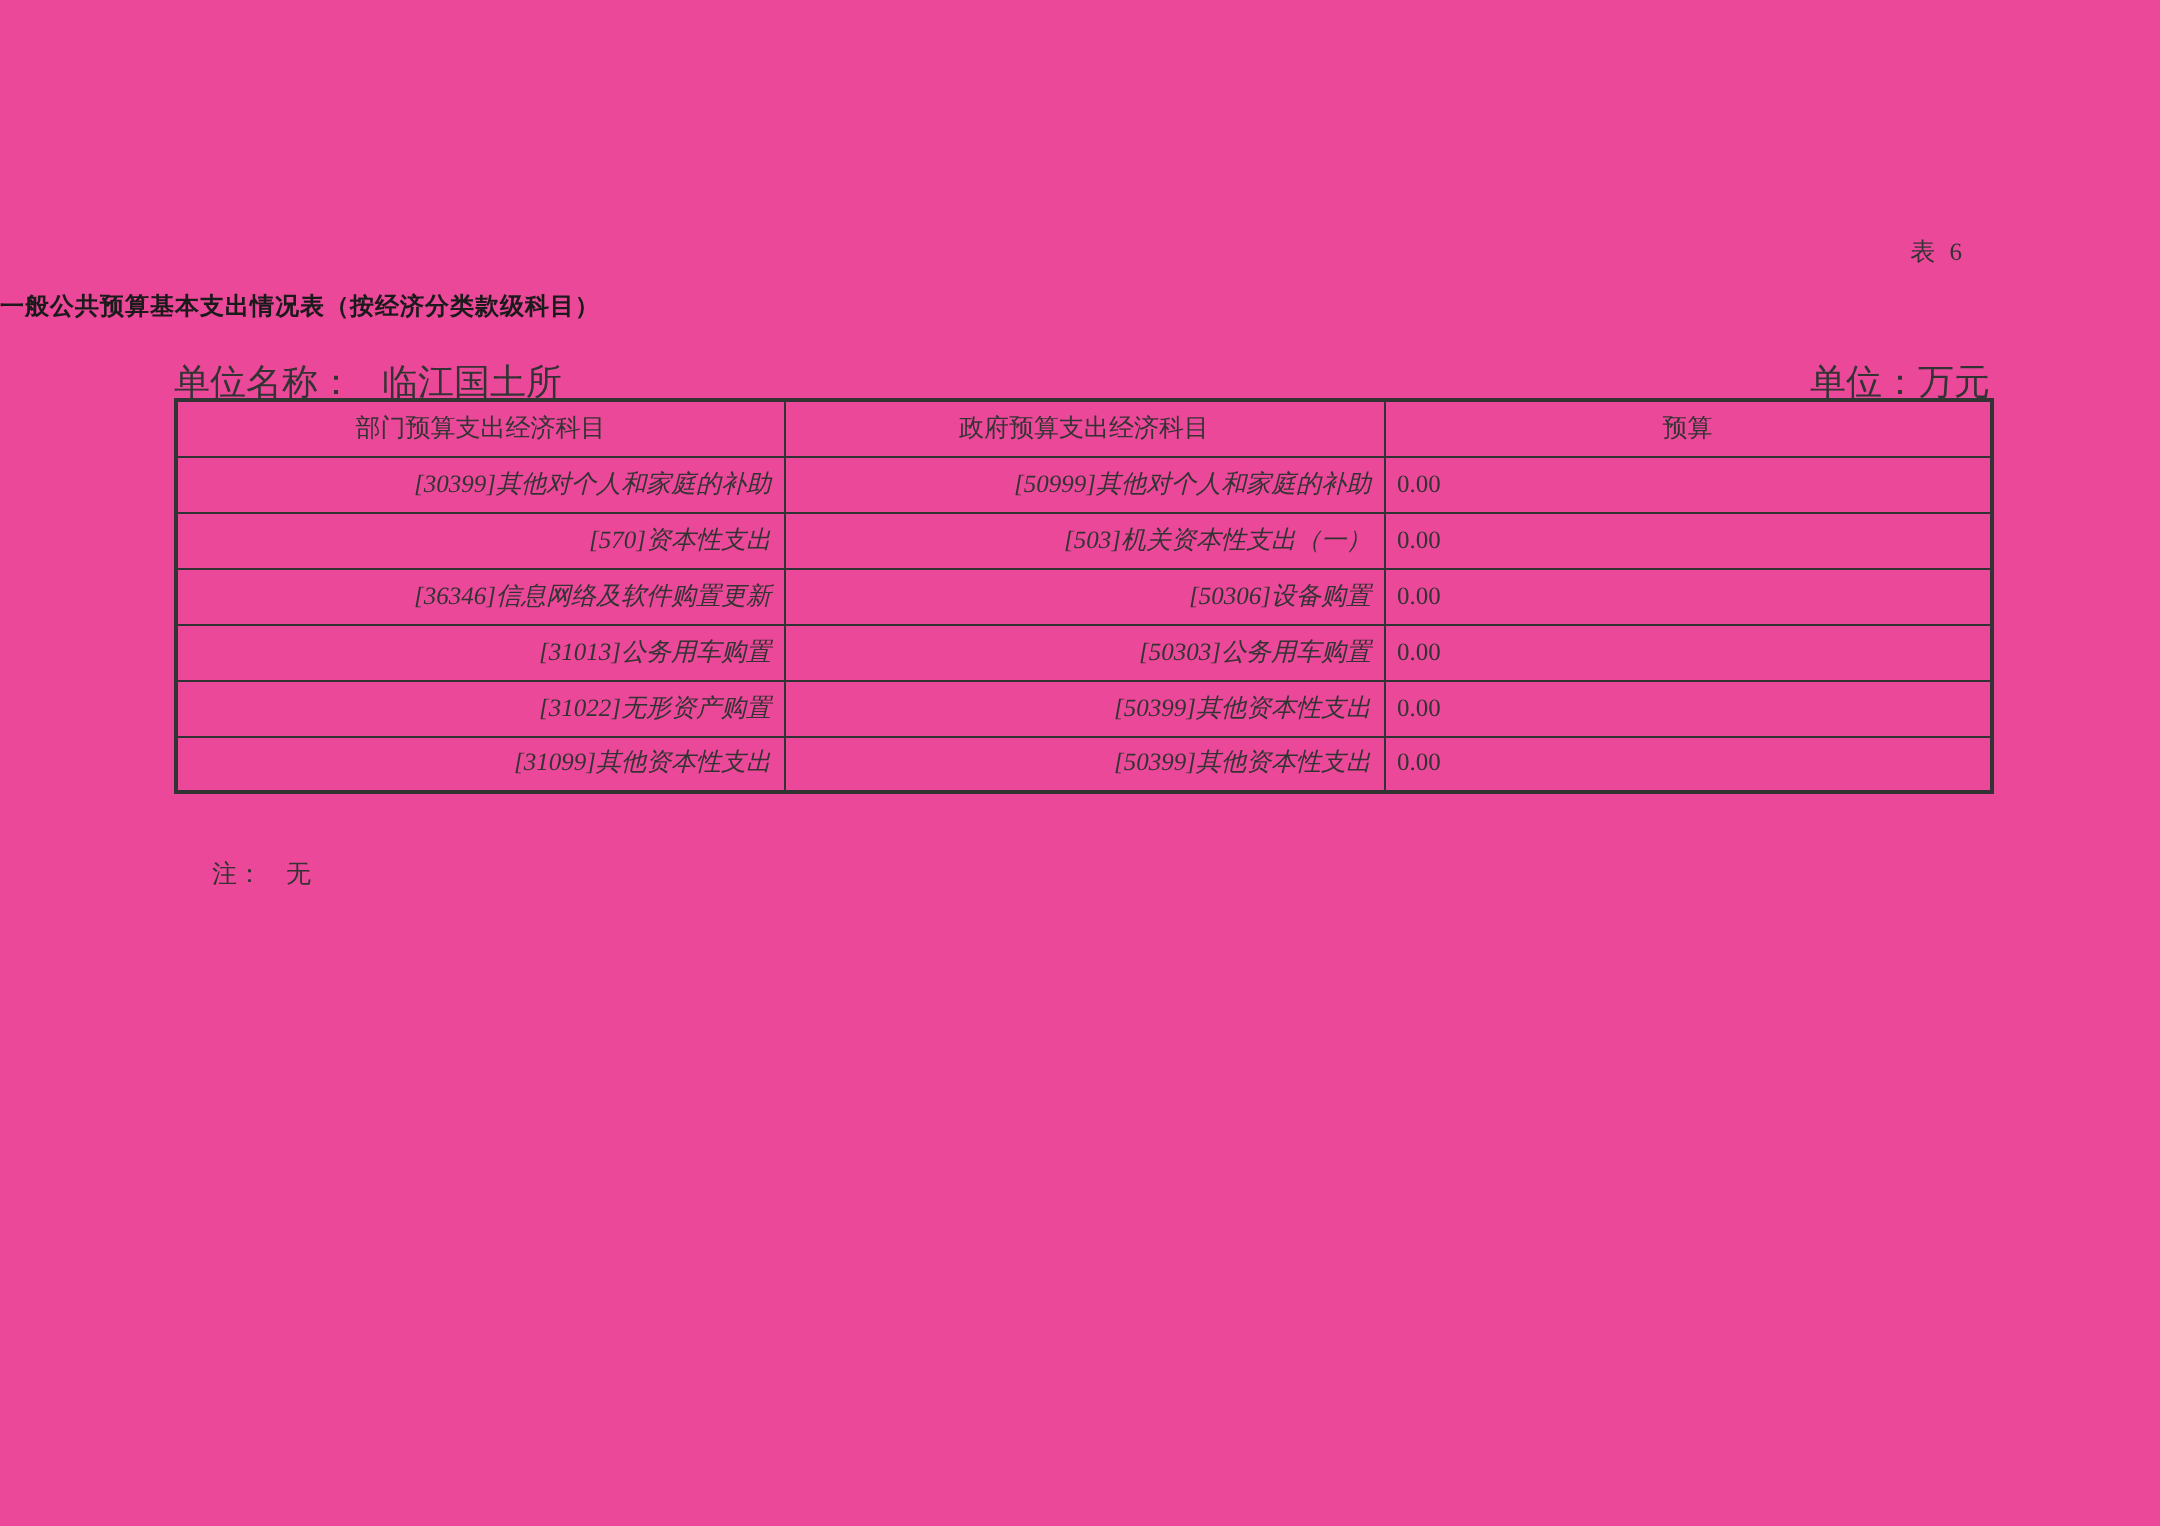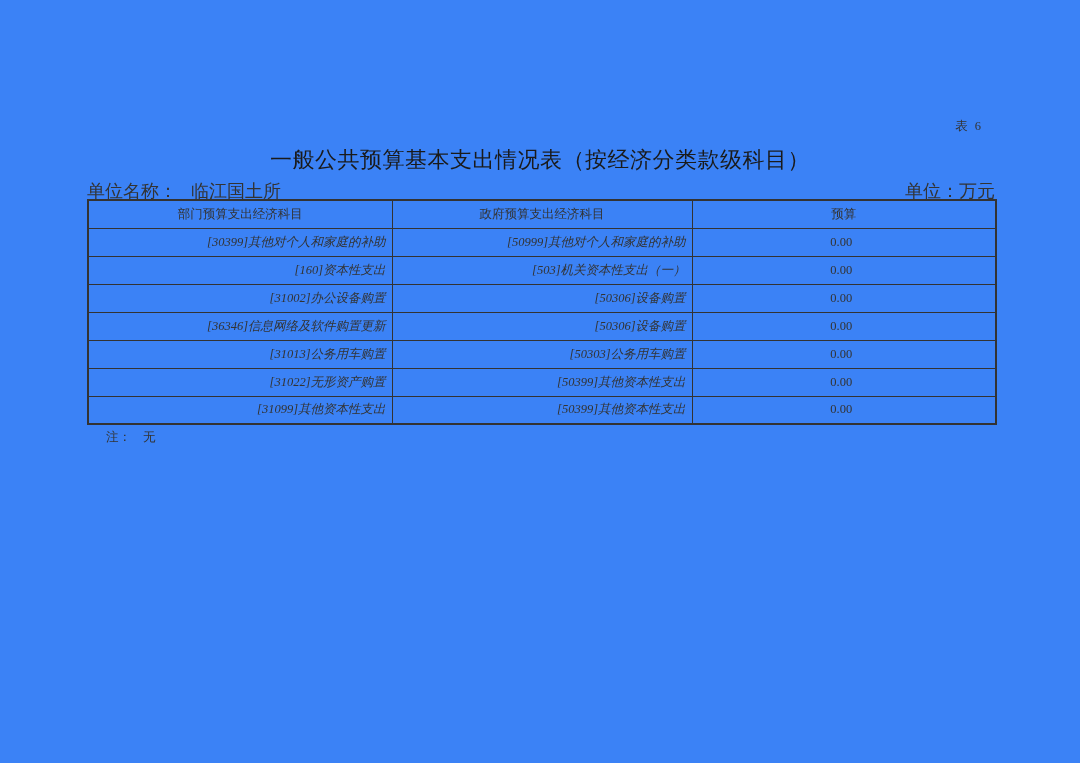--- a/index.html
+++ b/index.html
@@ -5,41 +5,40 @@
   * { margin: 0; padding: 0; box-sizing: border-box; }
   html, body { background: #ffffff; }
   body {
     font-family: "Liberation Serif", "DejaVu Serif", serif;
     color: #333333;
   }
   .sheet {
     position: relative;
     width: 1080px;
     height: 763px;
-    background: #3b82f6;
+    background: #ec4899;
     overflow: hidden;
   }
   .table-label {
     position: absolute;
     top: 118px;
     left: 87px;
     width: 908px;
     text-align: right;
     padding-right: 12px;
     font-size: 12.5px;
     letter-spacing: 2px;
   }
   .doc-title {
     position: absolute;
     top: 145px;
     left: 0;
     width: 100%;
-    text-align: center;
-    font-size: 22px;
-    font-weight: normal;
+    font-size: 12px;
+    font-weight: bold;
     color: #1a1a1a;
     letter-spacing: 0.5px;
   }
   .meta-row {
     position: absolute;
     top: 179px;
     left: 87px;
     width: 908px;
     display: flex;
     justify-content: space-between;
@@ -64,21 +63,21 @@
     border: 1px solid #333333;
     height: 28px;
     padding: 0 6px;
     font-weight: normal;
     overflow: hidden;
     white-space: nowrap;
   }
   .budget-table { border: 2px solid #333333; }
   .budget-table th { text-align: center; }
   .budget-table td.td-left { text-align: right; font-style: italic; }
-  .budget-table td.td-right { text-align: center; padding-right: 11px; }
+  .budget-table td.td-right { text-align: left; padding-right: 11px; }
   .note-row {
     position: absolute;
     top: 429px;
     left: 106px;
     font-size: 12.5px;
   }
   .note-row .gap { display: inline-block; width: 12px; }
 </style>
 </head>
 <body>
@@ -109,27 +108,22 @@
         <th>预算</th>
       </tr>
     </thead>
     <tbody id="table-body">
         <tr>
           <td class="td-left">[30399]其他对个人和家庭的补助</td>
           <td class="td-left">[50999]其他对个人和家庭的补助</td>
           <td class="td-right">0.00</td>
         </tr>
         <tr>
-          <td class="td-left">[160]资本性支出</td>
+          <td class="td-left">[570]资本性支出</td>
           <td class="td-left">[503]机关资本性支出（一）</td>
-          <td class="td-right">0.00</td>
-        </tr>
-        <tr>
-          <td class="td-left">[31002]办公设备购置</td>
-          <td class="td-left">[50306]设备购置</td>
           <td class="td-right">0.00</td>
         </tr>
         <tr>
           <td class="td-left">[36346]信息网络及软件购置更新</td>
           <td class="td-left">[50306]设备购置</td>
           <td class="td-right">0.00</td>
         </tr>
         <tr>
           <td class="td-left">[31013]公务用车购置</td>
           <td class="td-left">[50303]公务用车购置</td>

